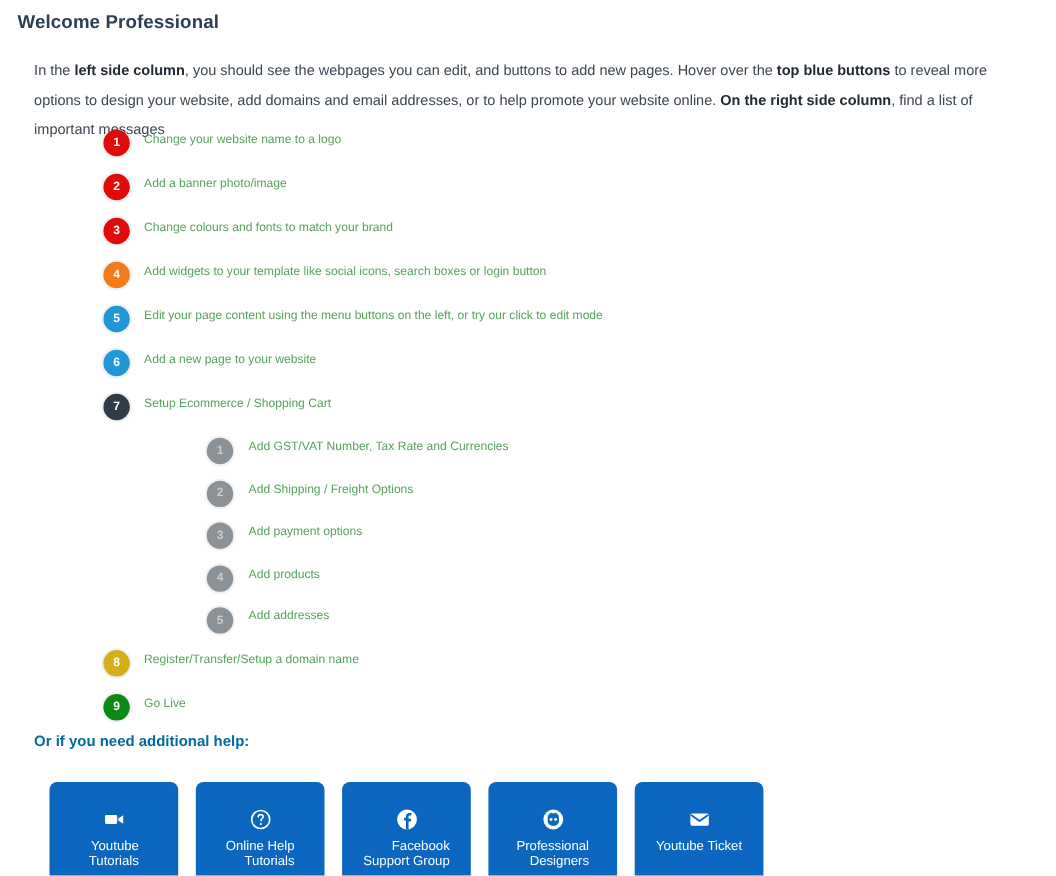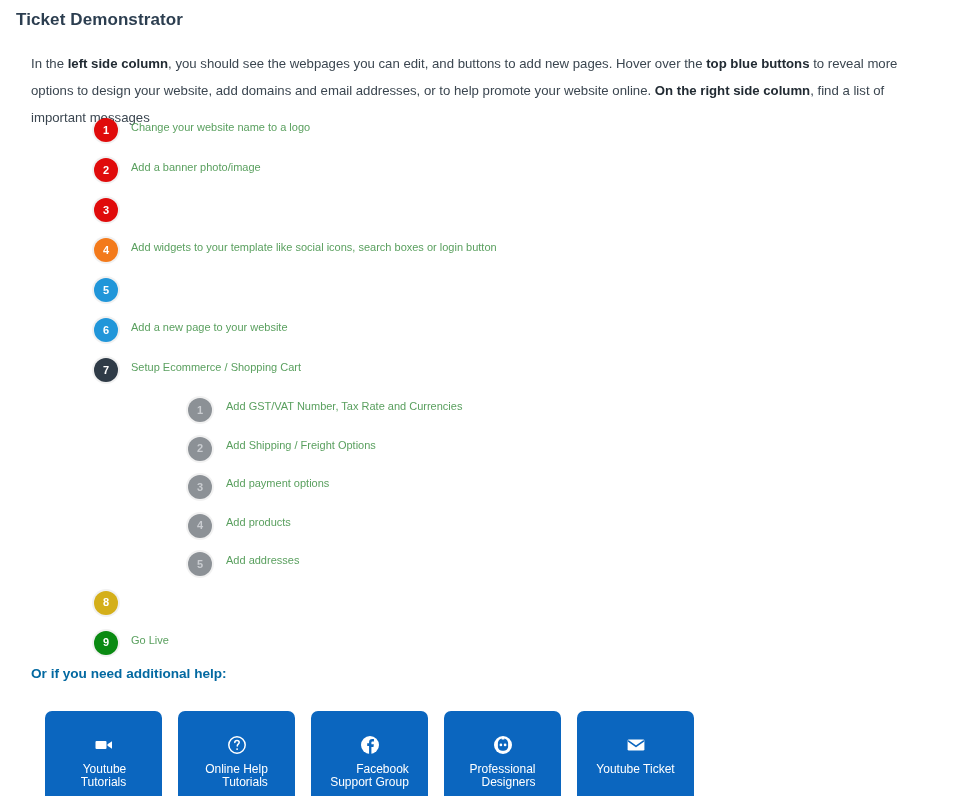--- a/index.html
+++ b/index.html
@@ -136,44 +136,46 @@
     color: #ffffff;
     text-align: right;
     white-space: pre-line;
   }
 </style>
 </head>
 <body>
 
 <div id="page">
 
-  <div class="page-title">Ticket Demonstrator</div>
+  <div class="page-title">Welcome Professional</div>
 
   <div class="intro">
     <span>In the </span><b>left side column</b><span>, you should see the webpages you can edit, and buttons to add new pages. Hover over the </span><b>top blue buttons</b><span> to reveal more options to design your website, add domains and email addresses, or to help promote your website online. </span><b>On the right side column</b><span>, find a list of important messages</span>
   </div>
 
   <div class="steps" id="steps-container">
       <div class="step-row">
         <div class="badge" style="background: rgb(224, 11, 11);">1</div>
         <div class="step-label">Change your website name to a logo</div>
       </div>
       <div class="step-row">
         <div class="badge" style="background: rgb(224, 11, 11);">2</div>
         <div class="step-label">Add a banner photo/image</div>
       </div>
       <div class="step-row">
         <div class="badge" style="background: rgb(224, 11, 11);">3</div>
+        <div class="step-label">Change colours and fonts to match your brand</div>
       </div>
       <div class="step-row">
         <div class="badge" style="background: rgb(243, 122, 27);">4</div>
         <div class="step-label">Add widgets to your template like social icons, search boxes or login button</div>
       </div>
       <div class="step-row">
         <div class="badge" style="background: rgb(33, 150, 217);">5</div>
+        <div class="step-label">Edit your page content using the menu buttons on the left, or try our click to edit mode</div>
       </div>
       <div class="step-row">
         <div class="badge" style="background: rgb(33, 150, 217);">6</div>
         <div class="step-label">Add a new page to your website</div>
       </div>
       <div class="step-row">
         <div class="badge" style="background: rgb(47, 59, 71);">7</div>
         <div class="step-label">Setup Ecommerce / Shopping Cart</div>
       </div>
       <div class="step-row sub">
@@ -191,20 +193,21 @@
       <div class="step-row sub">
         <div class="badge" style="background: rgb(140, 145, 150);">4</div>
         <div class="step-label">Add products</div>
       </div>
       <div class="step-row sub">
         <div class="badge" style="background: rgb(140, 145, 150);">5</div>
         <div class="step-label">Add addresses</div>
       </div>
       <div class="step-row">
         <div class="badge" style="background: rgb(212, 175, 26);">8</div>
+        <div class="step-label">Register/Transfer/Setup a domain name</div>
       </div>
       <div class="step-row">
         <div class="badge" style="background: rgb(10, 138, 18);">9</div>
         <div class="step-label">Go Live</div>
       </div>
     </div>
 
   <div class="help-heading">Or if you need additional help:</div>
 
   <div class="cards" id="cards-container">

